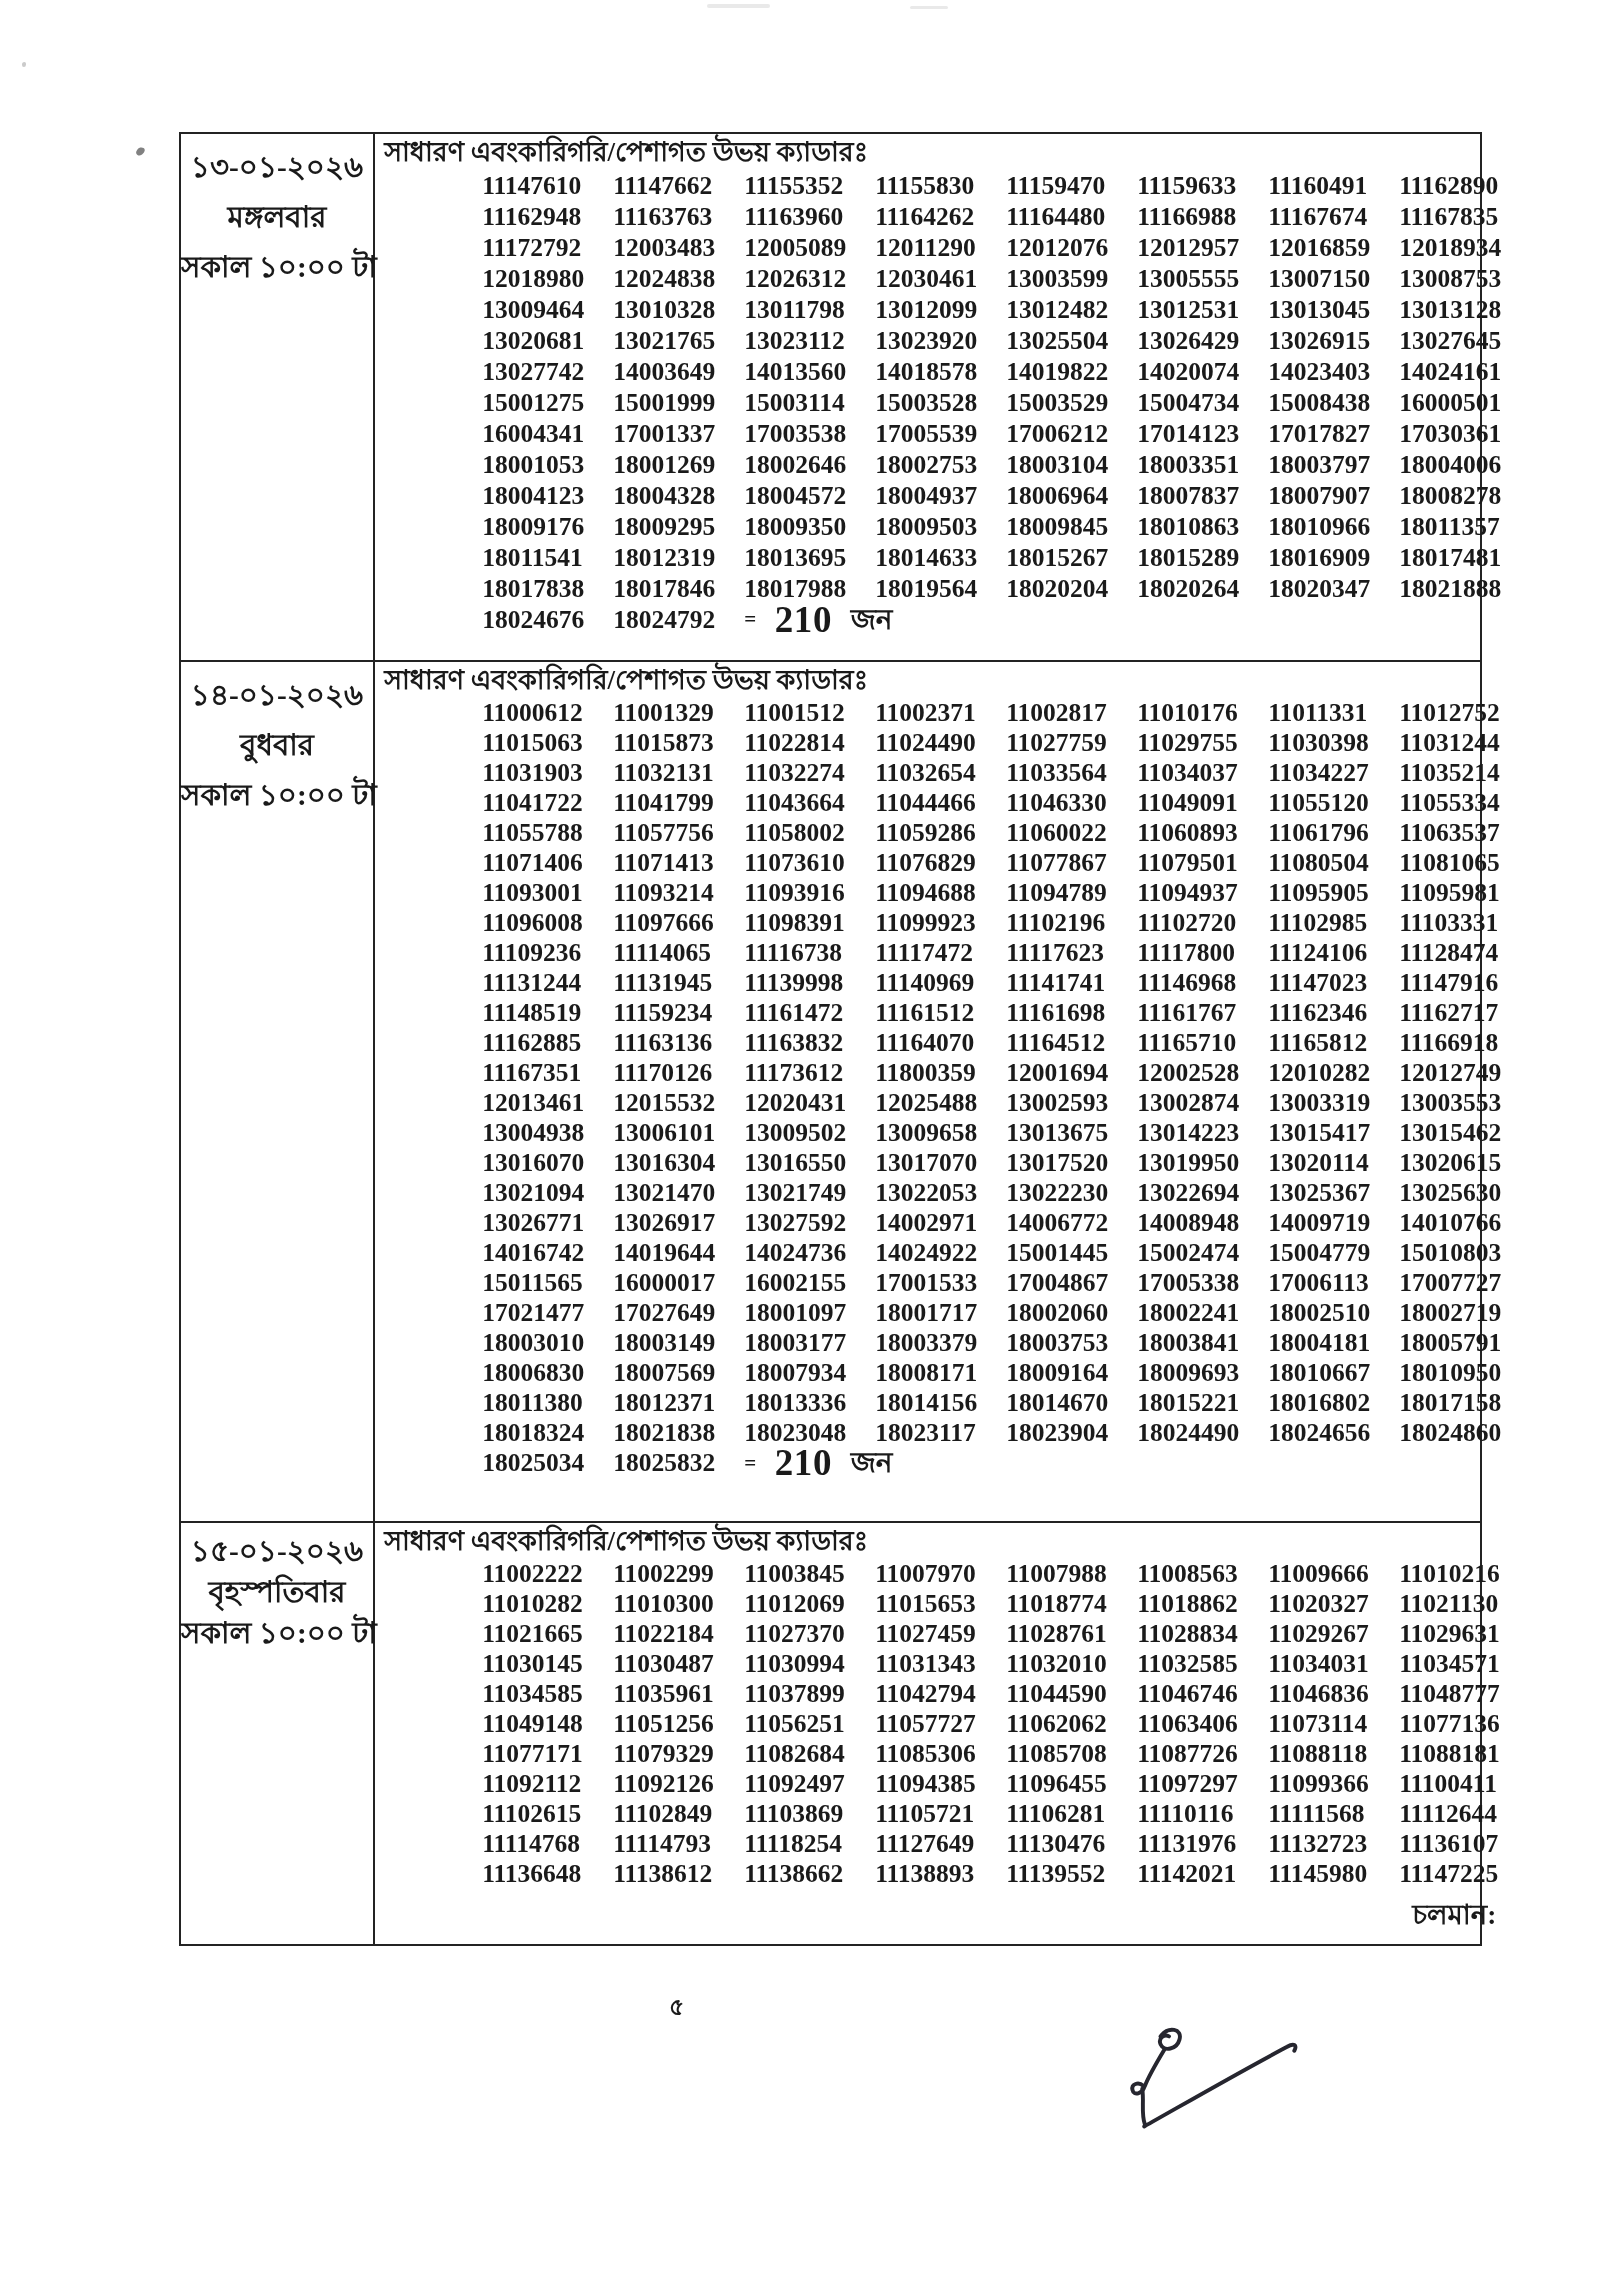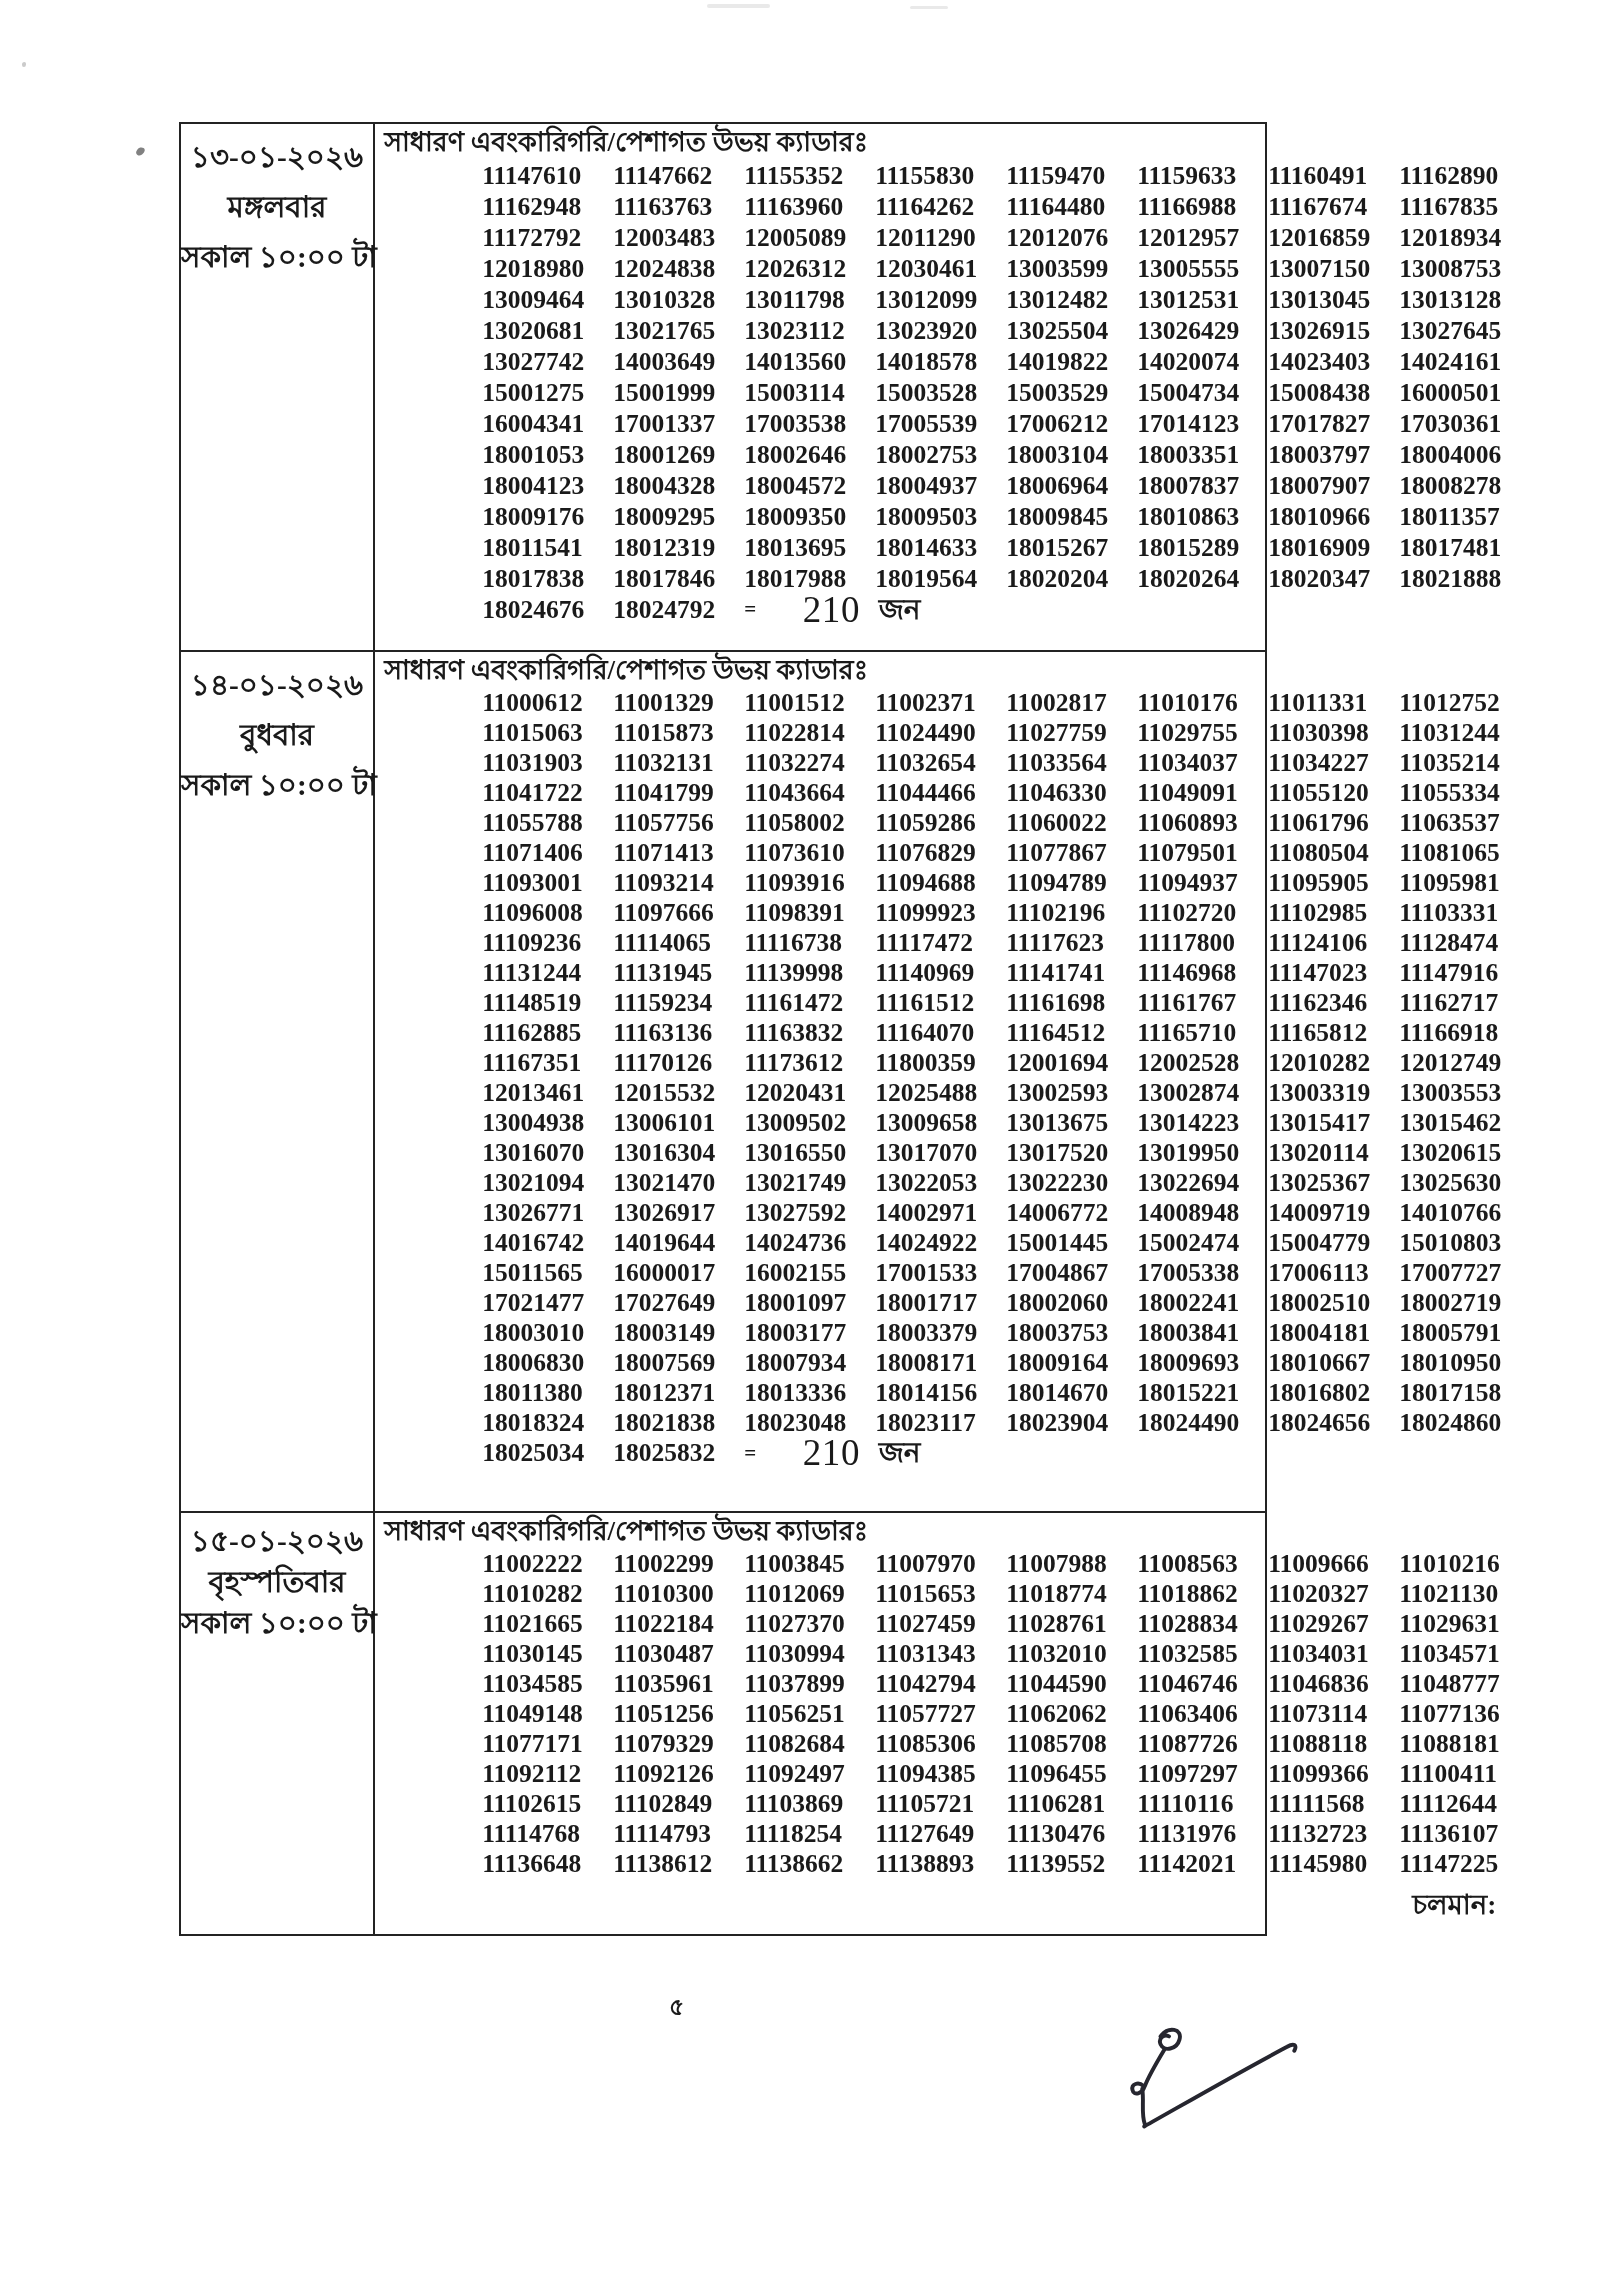--- a/index.html
+++ b/index.html
@@ -14,21 +14,21 @@
   
   .speck{position:absolute;background:#6b6b6b;border-radius:60% 40% 55% 45%;opacity:.85;}
   .speck-a{left:137px;top:147px;width:7.2px;height:8.5px;transform:rotate(35deg);}
   .speck-b{left:22px;top:62px;width:3.9px;height:4.6px;opacity:.35;}
   .smudge{position:absolute;background:#9a9a9a;opacity:.22;border-radius:2px;}
   .smudge-a{left:707px;top:3.9px;width:63px;height:3.9px;}
   .smudge-b{left:910px;top:5.9px;width:38px;height:3.3px;}
 
   
   .doc-table{
-    position:absolute;left:179px;top:122px;width:1088px;
+    position:absolute;left:179px;top:132px;width:1303px;
     border:2.6px solid #232323;
     box-sizing:border-box;
   }
   .t-row{display:flex;border-bottom:2.6px solid #232323;box-sizing:border-box;}
   .t-row:last-child{border-bottom:none;border-radius:14px;}
 
   .cell-date{
     flex:0 0 194px;width:194px;
     border-right:2.6px solid #232323;
     text-align:center;
@@ -48,21 +48,21 @@
   .num-line{display:flex;align-items:center;padding-left:98px;white-space:nowrap;gap:8px;}
   .block-0 .num-line{height:31px;line-height:31px;}
   .block-1 .num-line{height:30px;line-height:30px;}
   .block-2 .num-line{height:30px;line-height:30px;}
   .roll{
     display:inline-block;width:112px;flex:0 0 112px;
     margin-right:11px;
     font-size:25.5px;font-weight:bold;
   }
   .eq{font-size:21px;font-weight:bold;margin:0 10.5px 0 0;}
-  .total-num{font-size:37px;font-weight:normal;letter-spacing:0.7px;margin-left:28px;}
+  .total-num{font-size:37px;font-weight:bold;letter-spacing:0.7px;}
   .total-unit{font-size:28px;font-weight:bold;margin-left:10.5px;}
   .block-0{min-height:528px;}
   .block-1{min-height:861px;}
   .block-2{min-height:421px;}
 
   .continuation{
     position:absolute;right:31px;bottom:3.9px;
     font-size:27.5px;font-weight:bold;
   }
 

